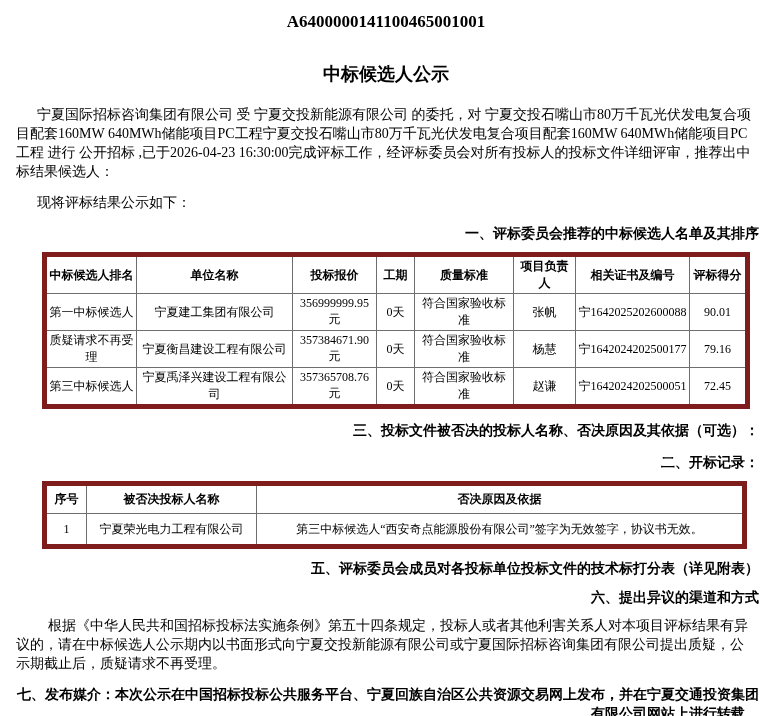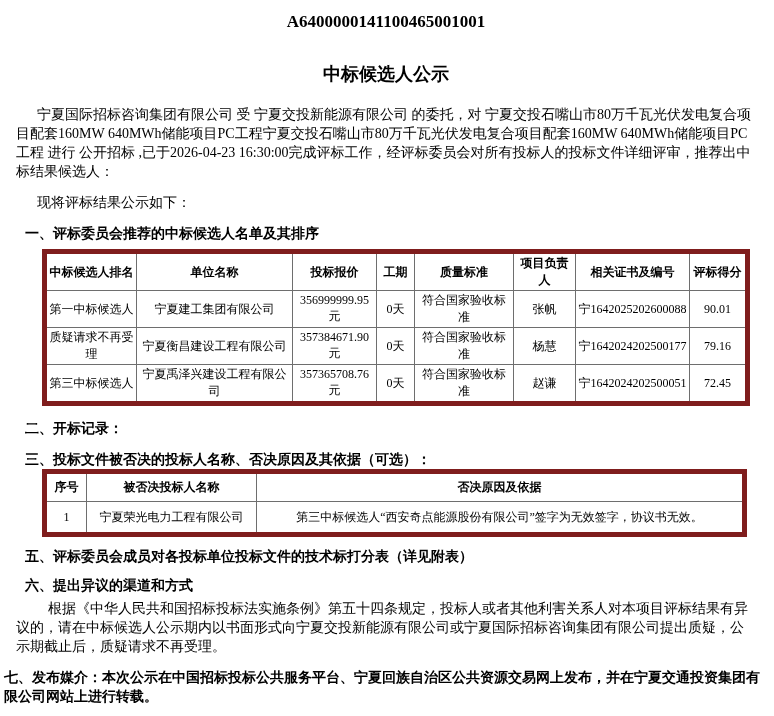--- a/index.html
+++ b/index.html
@@ -8,21 +8,21 @@
     font-family:"Liberation Serif","DejaVu Serif",serif;
     font-size:14px; color:#000;
   }
   .doc { box-sizing:border-box; padding:12px 6px 0 4px; }
   .center { text-align:center; }
   .doc-code { font-size:17px; font-weight:bold; margin:0; }
   .doc-title { font-size:18px; font-weight:bold; margin:34px 0 0 0; }
   p { margin:12px; line-height:19px; word-break:break-all; }
   .intro { margin-top:21px; text-indent:21px; }
   .announce { margin-top:9px; padding-left:21px; }
-  .sec { font-weight:bold; line-height:19px; margin:0; word-break:break-all; }
+  .sec { font-weight:bold; line-height:19px; margin:9px; word-break:break-all;text-align:right; }
   .ind { padding-left:21px; }
   #s1 { margin-top:11px; }
   #s2 { margin-top:13px; }
   #s3 { margin-top:12px; }
   #s4 { margin-top:16px; }
   #s5 { margin-top:10px; }
   #s6 { margin-top:10px; }
   .s6-body { margin-top:4px; text-indent:32px; }
   #s7 { margin-top:9px; }
   table {
@@ -107,23 +107,23 @@
           <td>357365708.76元</td>
           <td>0天</td>
           <td>符合国家验收标准</td>
           <td>赵谦</td>
           <td>宁1642024202500051</td>
           <td>72.45</td>
         </tr>
       </tbody>
   </table>
 
+  <p class="sec ind" id="s3">三、投标文件被否决的投标人名称、否决原因及其依据（可选）：</p>
+
   <p class="sec ind" id="s2">二、开标记录：</p>
-
-  <p class="sec ind" id="s3">三、投标文件被否决的投标人名称、否决原因及其依据（可选）：</p>
 
   <table id="rejected-table">
     <colgroup>
       <col style="width:42px">
         <col style="width:170px">
         <col style="width:488px">
     </colgroup>
     <thead>
       <tr>
         <th>序号</th>

